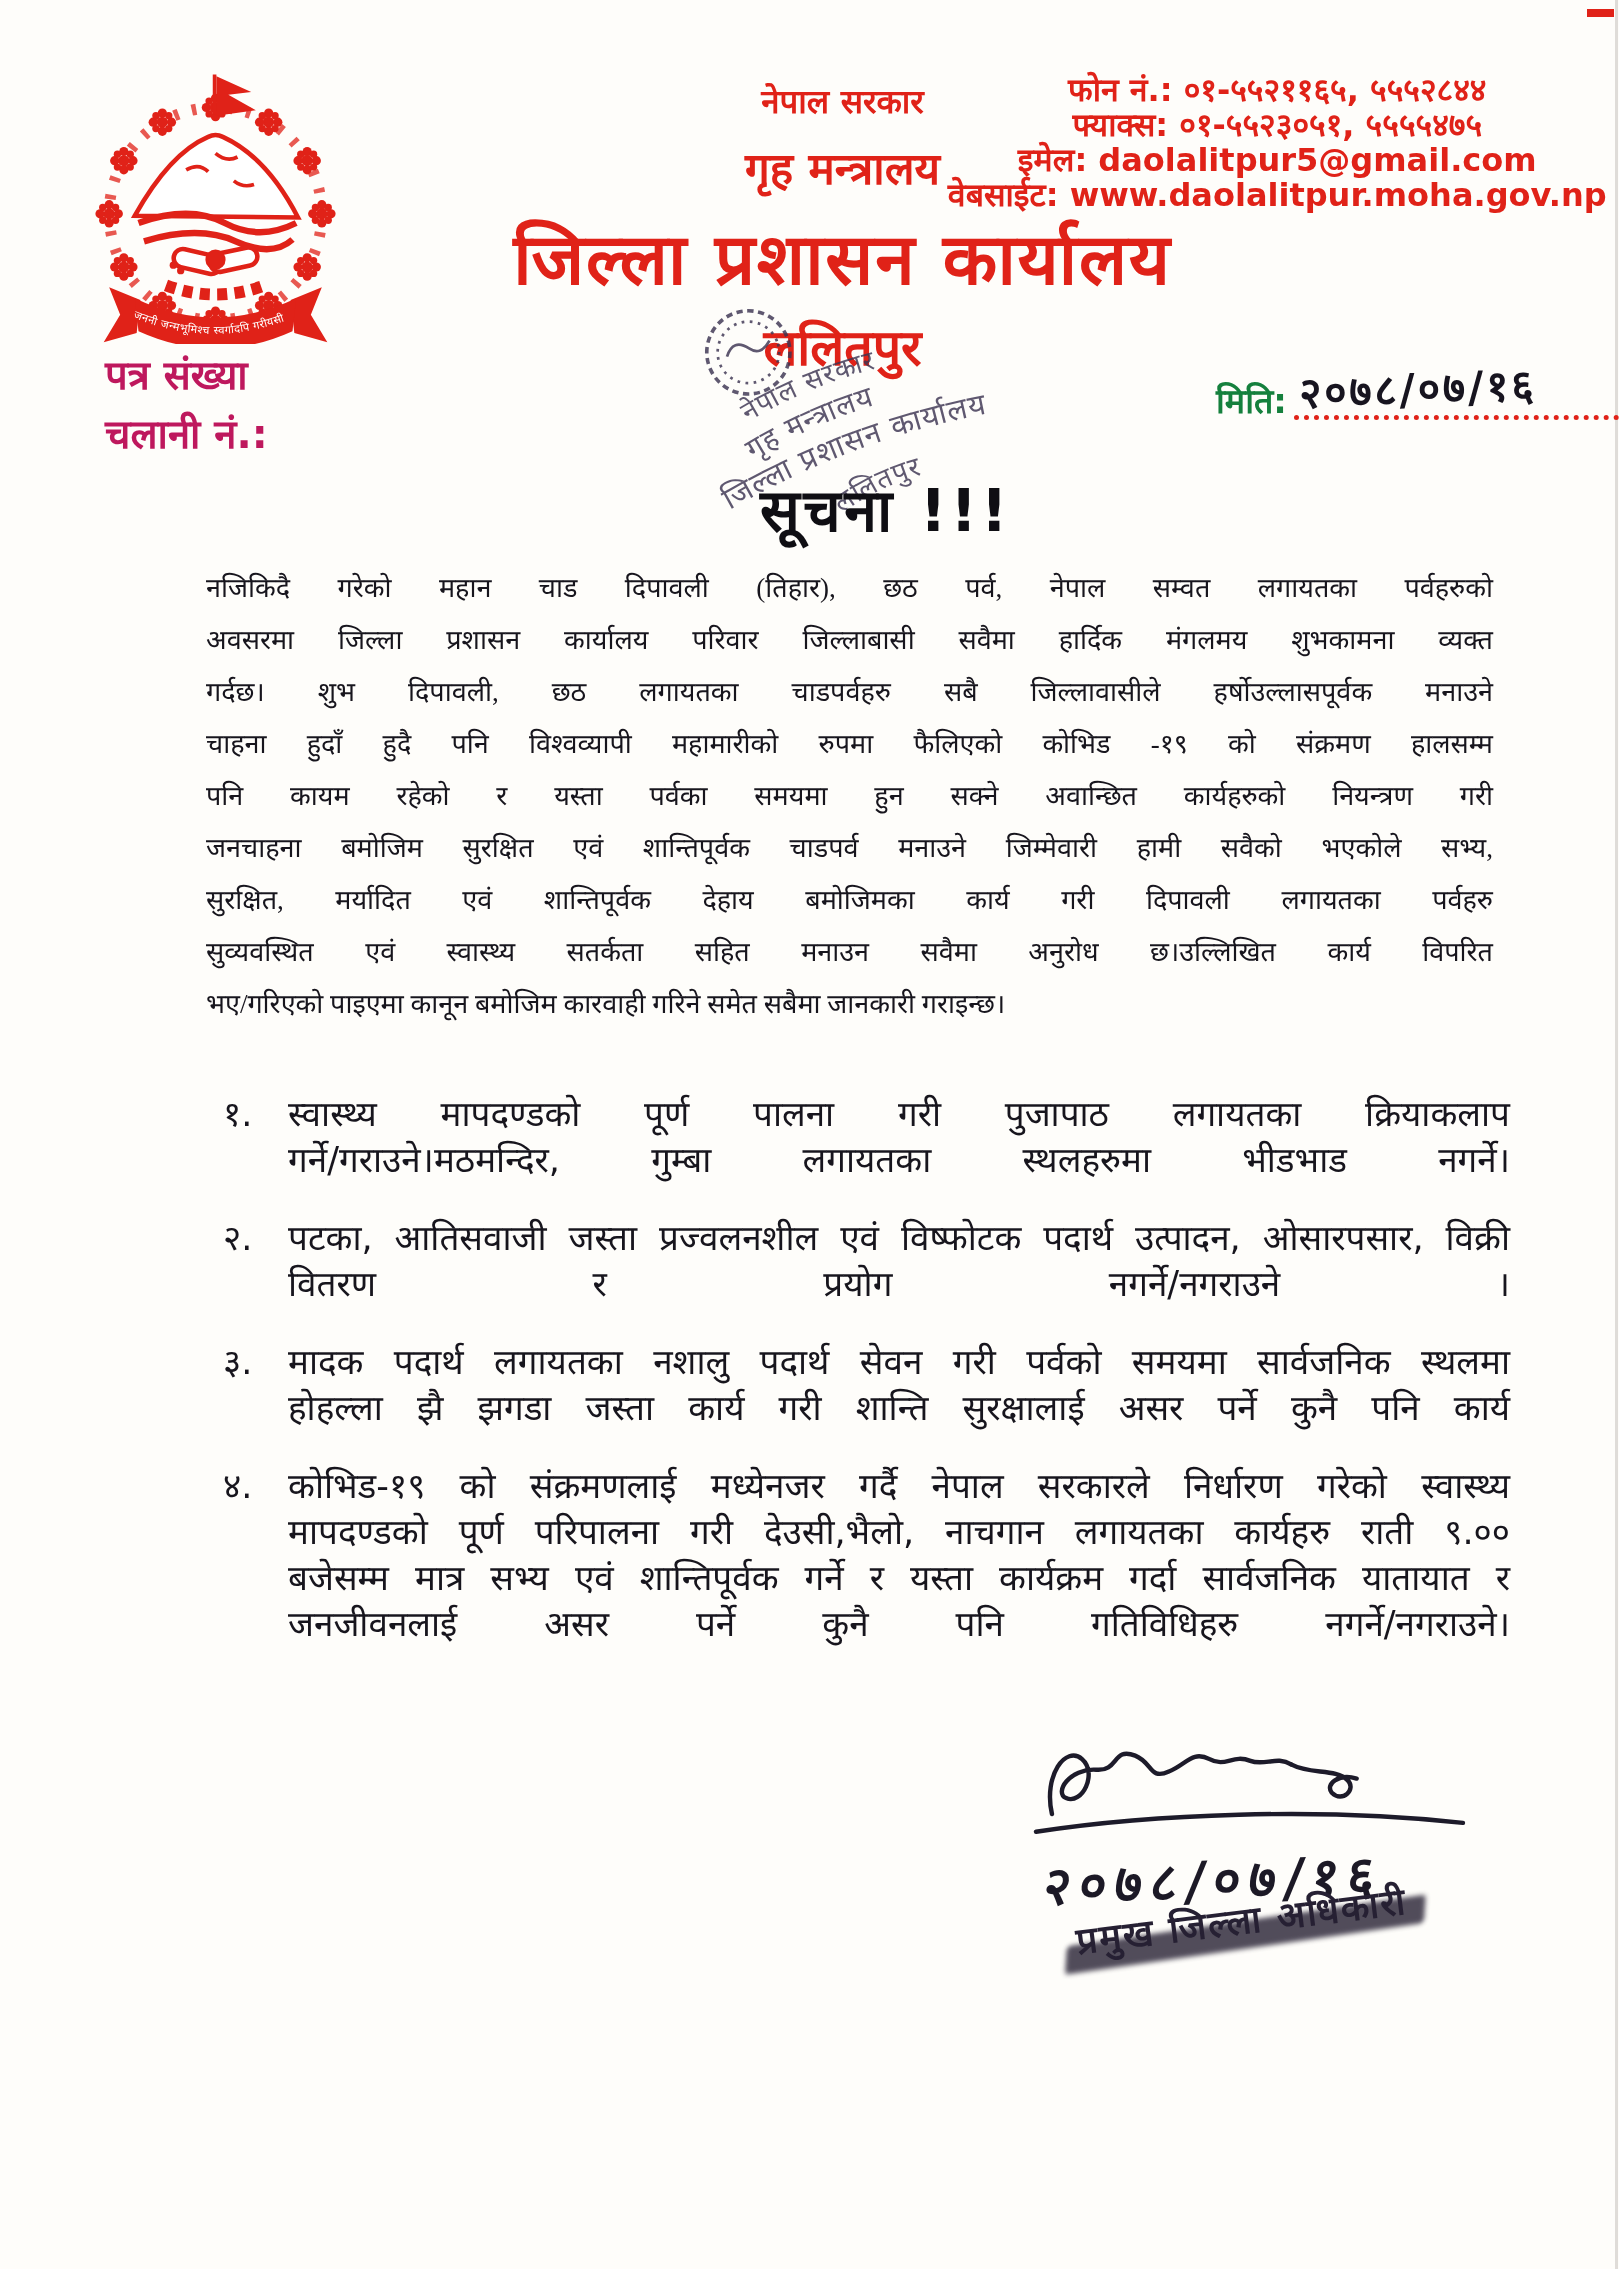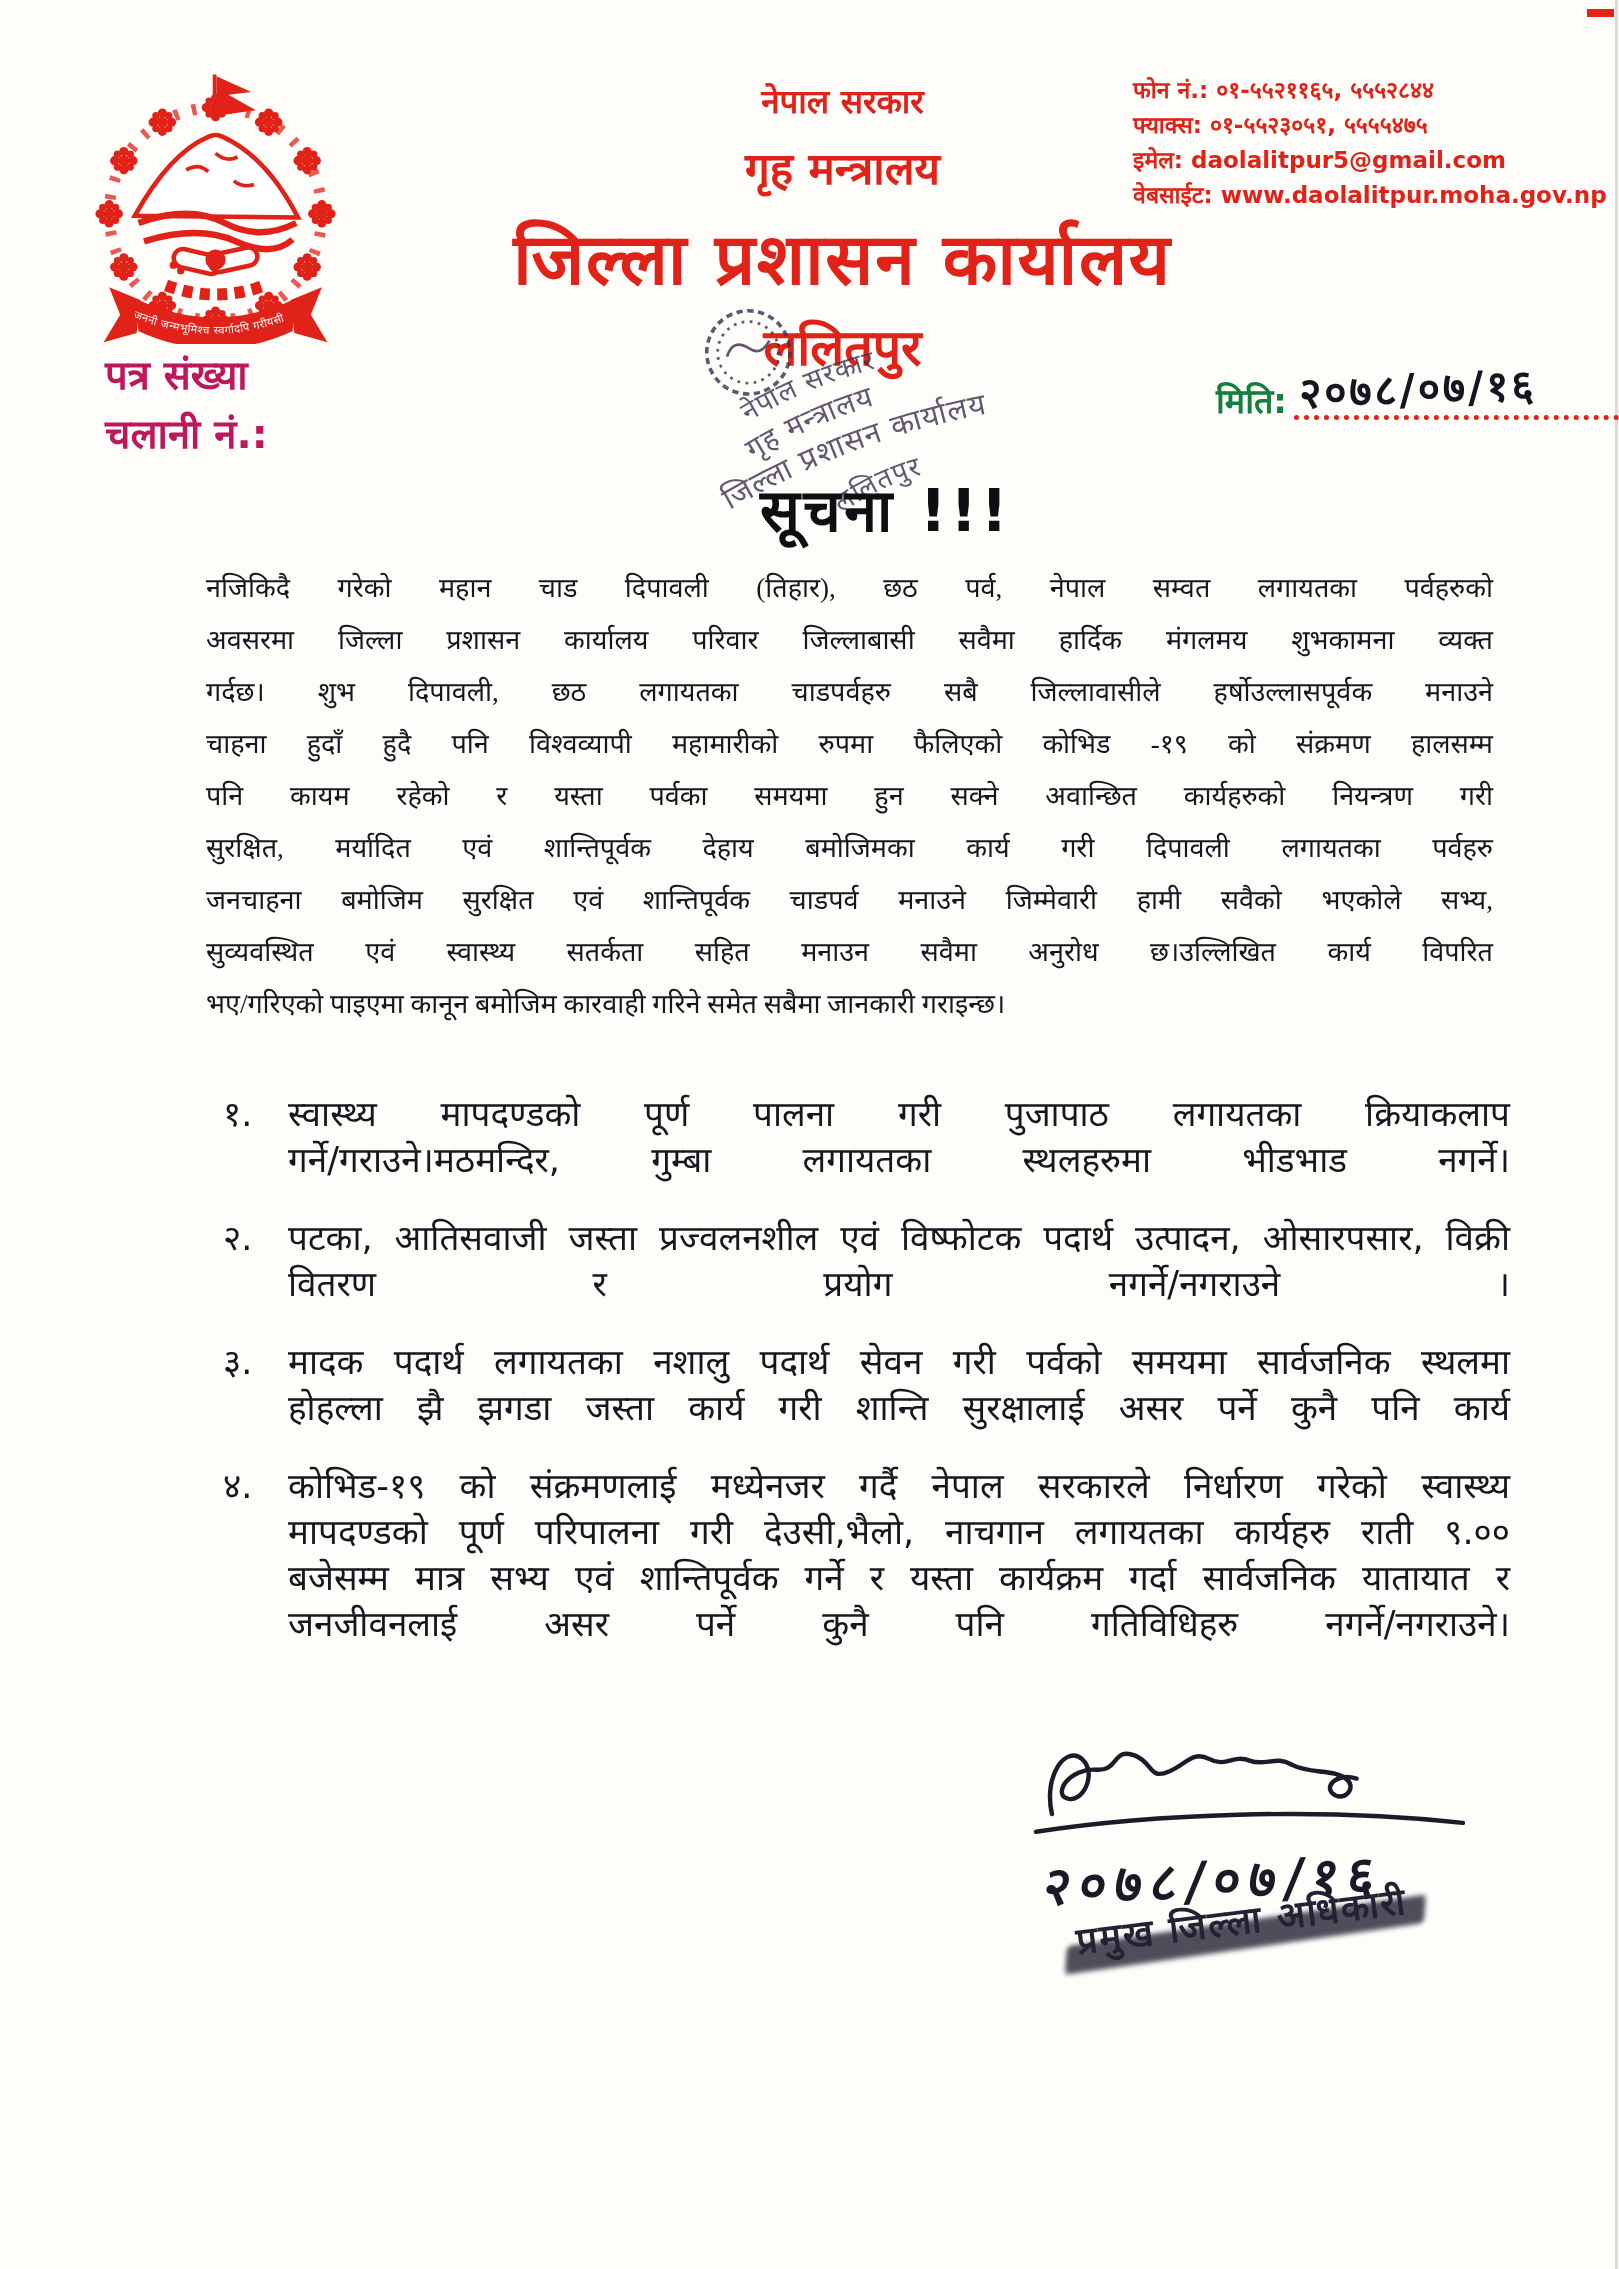--- a/index.html
+++ b/index.html
@@ -11,22 +11,22 @@
 
   
   .emblem { position:absolute; left:78px; top:69px; width:275px; height:275px; }
   .header-center { position:absolute; left:337px; top:78px; width:1011px; text-align:center;
                    color:#e02218; font-weight:bold; }
   .gov      { font-size:33px; }
   .ministry { font-size:44px; margin-top:14px; }
   .office   { font-size:71px; margin-top:10.6px; letter-spacing:1.8px; }
   .district { font-size:50px; margin-top:7px; }
 
-  .contact { position:absolute; right:12.4px; top:73px; text-align:left;
-             color:#e02218; font-size:23px; font-weight:bold; line-height:35px; white-space:nowrap; }
+  .contact { position:absolute; right:12.4px; top:73px; text-align:center;
+             color:#e02218; font-size:32px; font-weight:bold; line-height:35px; white-space:nowrap; }
   .contact .row span { display:inline; }
 
   .corner-tick { position:absolute; right:5.3px; top:8.9px; width:26.6px; height:8px; background:#e02218; }
   .scan-edge { position:absolute; right:0.9px; top:0; bottom:0; width:2.7px; background:#c9c7c2; opacity:.6; }
 
   
   .stamp-svg { position:absolute; left:658px; top:273px; width:452px; height:239px; }
 
   
   .meta-left { position:absolute; left:105px; top:346px; color:#be185d;
@@ -193,22 +193,22 @@
   </div>
 
   <div class="title">सूचना !!!</div>
 
   <div class="body-text">
     <div class="line">नजिकिदै गरेको महान चाड दिपावली (तिहार), छठ पर्व, नेपाल सम्वत लगायतका पर्वहरुको</div>
     <div class="line">अवसरमा जिल्ला प्रशासन कार्यालय परिवार जिल्लाबासी सवैमा हार्दिक मंगलमय शुभकामना व्यक्त</div>
     <div class="line">गर्दछ। शुभ दिपावली, छठ लगायतका चाडपर्वहरु सबै जिल्लावासीले हर्षोउल्लासपूर्वक मनाउने</div>
     <div class="line">चाहना हुदाँ हुदै पनि विश्वव्यापी महामारीको रुपमा फैलिएको कोभिड -१९ को संक्रमण हालसम्म</div>
     <div class="line">पनि कायम रहेको र यस्ता पर्वका समयमा हुन सक्ने अवान्छित कार्यहरुको नियन्त्रण गरी</div>
+    <div class="line">जनचाहना बमोजिम सुरक्षित एवं शान्तिपूर्वक चाडपर्व मनाउने जिम्मेवारी हामी सवैको भएकोले सभ्य,</div>
     <div class="line">सुरक्षित, मर्यादित एवं शान्तिपूर्वक देहाय बमोजिमका कार्य गरी दिपावली लगायतका पर्वहरु</div>
-    <div class="line">जनचाहना बमोजिम सुरक्षित एवं शान्तिपूर्वक चाडपर्व मनाउने जिम्मेवारी हामी सवैको भएकोले सभ्य,</div>
     <div class="line">सुव्यवस्थित एवं स्वास्थ्य सतर्कता सहित मनाउन सवैमा अनुरोध छ।उल्लिखित कार्य विपरित</div>
     <div class="line short">भए/गरिएको पाइएमा कानून बमोजिम कारवाही गरिने समेत सबैमा जानकारी गराइन्छ।</div>
   </div>
 
   <div class="list">
     <div class="item">
       <div class="num">१.</div>
       <div class="content">
         <div class="line">स्वास्थ्य मापदण्डको पूर्ण पालना गरी पुजापाठ लगायतका क्रियाकलाप</div>
         <div class="line short">गर्ने/गराउने।मठमन्दिर, गुम्बा लगायतका स्थलहरुमा भीडभाड नगर्ने।</div>

